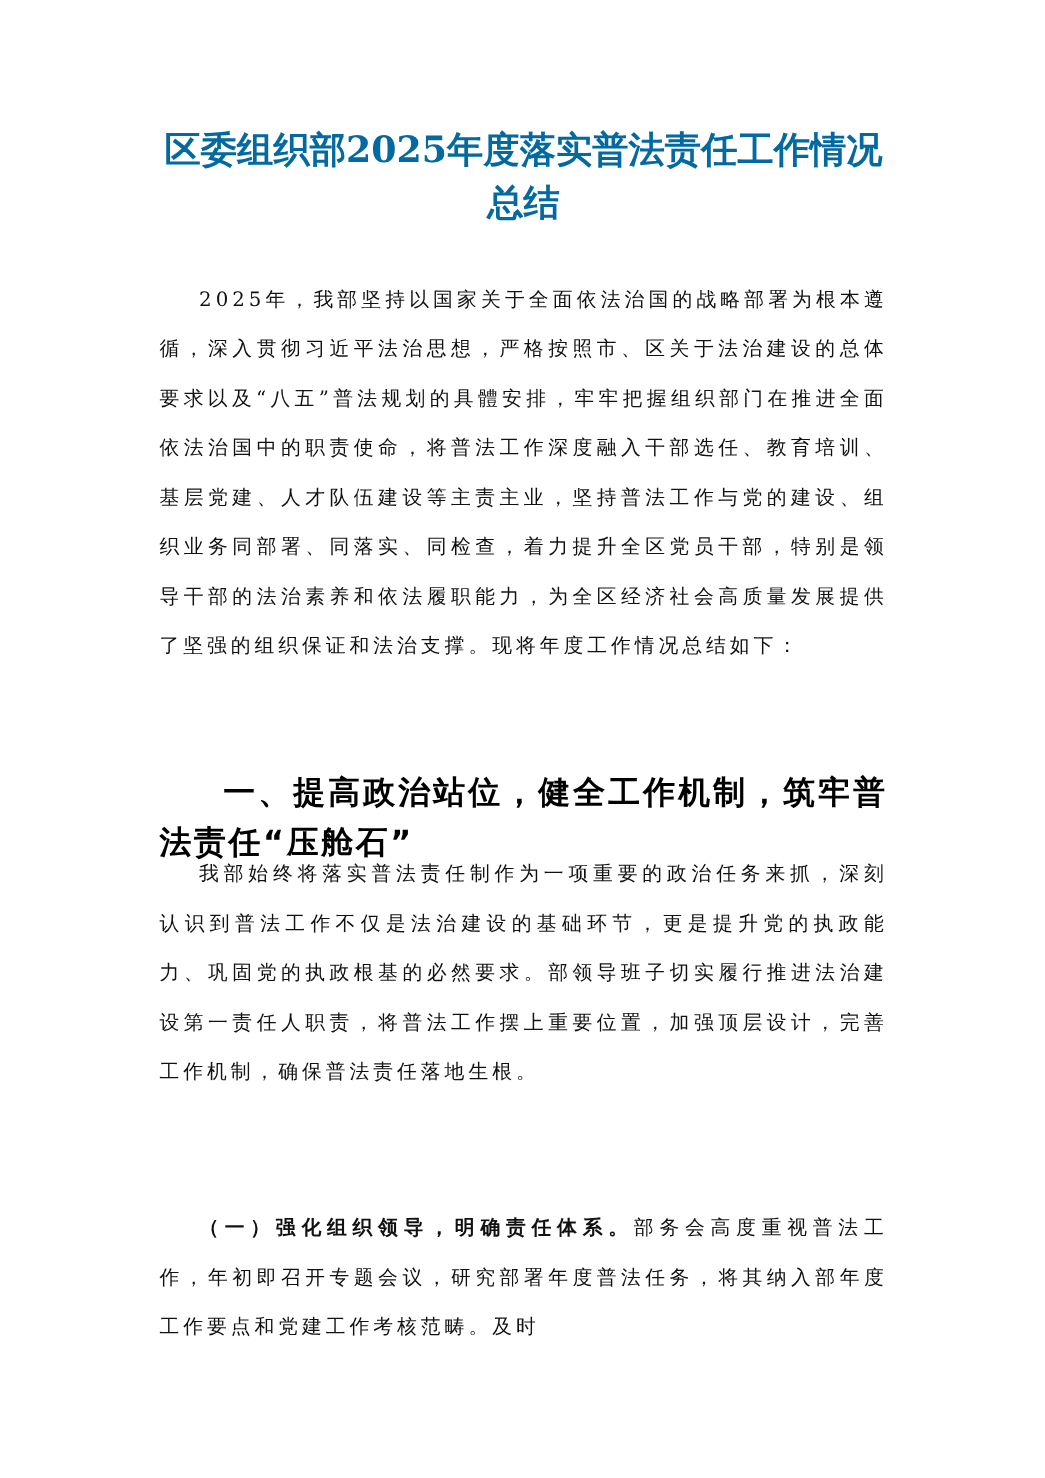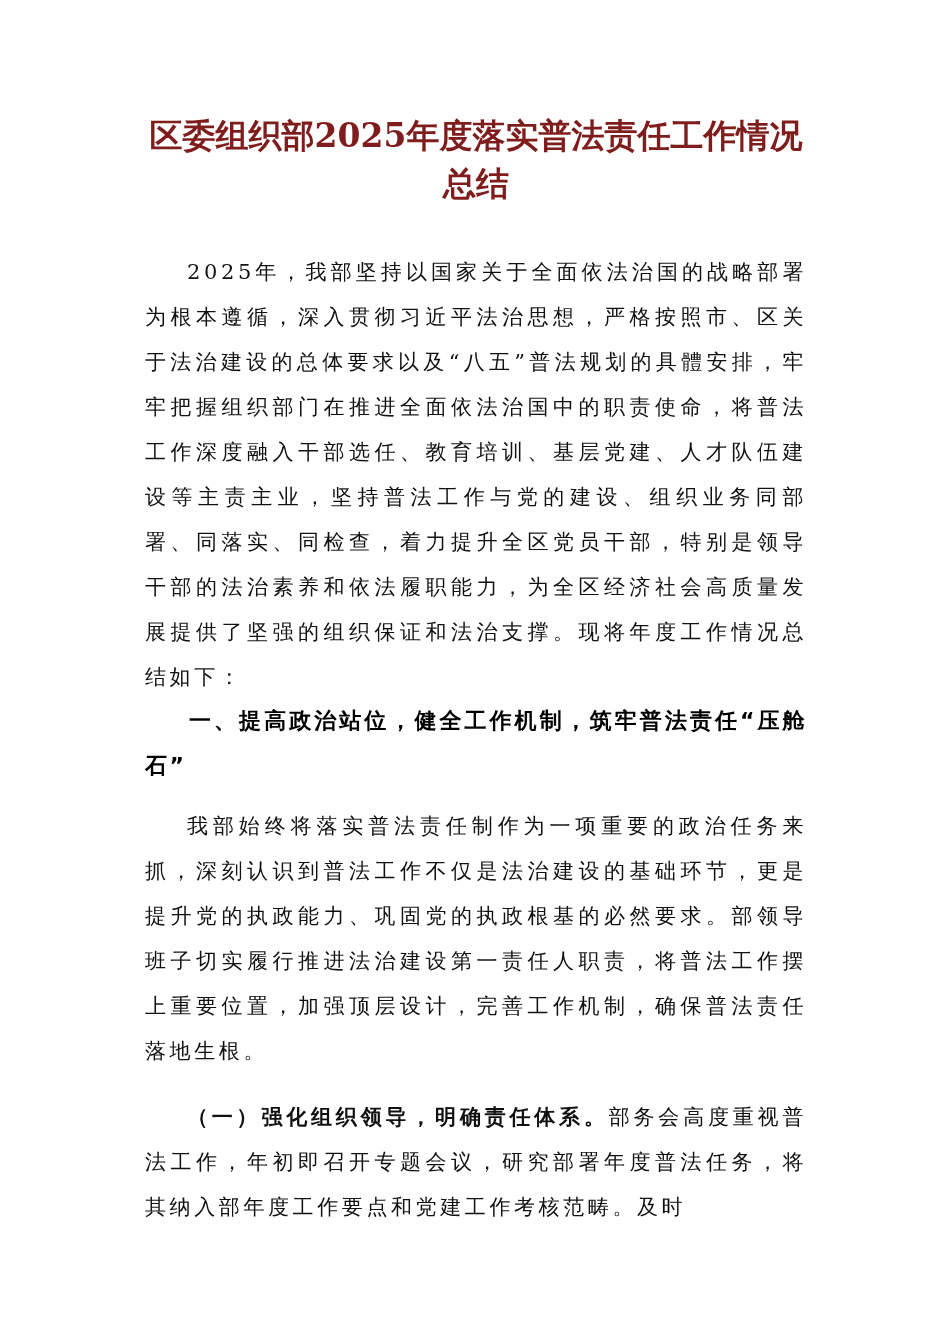--- a/index.html
+++ b/index.html
@@ -11,37 +11,37 @@
     .page {
       position: absolute; left: 145px; top: 0; width: 662px;
     }
     .title {
       position: absolute; left: 0; top: 112px; width: 662px;
       text-align: center;
       font-family: "DejaVu Serif", "Liberation Serif", serif;
       font-weight: bold;
       font-size: 33px; line-height: 48px;
       letter-spacing: 0px;
-      color: #7f1d1d;
+      color: #0369a1;
     }
     .body-block {
       position: absolute; left: 0; width: 662px;
-      font-size: 21px;
+      font-size: 18px;
       line-height: 45px;
       letter-spacing: 3.6px;
       text-align: justify;
       text-justify: inter-character;
       color: #111;
     }
     .body-block p { margin: 0; text-indent: 2em; }
     .heading1 {
       position: absolute; left: 0; width: 662px;
       font-family: "DejaVu Sans", "Liberation Sans", sans-serif;
       font-weight: bold;
-      font-size: 22px; line-height: 45px;
+      font-size: 29px; line-height: 45px;
       letter-spacing: 2.4px;
       text-indent: 2em;
       text-align: justify;
       color: #000;
       margin: 0;
     }
     .sub-head { font-weight: bold; }
   </style>
 </head>
 <body>
@@ -49,21 +49,21 @@
 <div class="page">
 
   <div class="title">区委组织部2025年度落实普法责任工作情况总结</div>
 
   <div class="body-block" style="top:250px;">
     <p>2025年，我部坚持以国家关于全面依法治国的战略部署为根本遵循，深入贯彻习近平法治思想，严格按照市、区关于法治建设的总体要求以及“八五”普法规划的具體安排，牢牢把握组织部门在推进全面依法治国中的职责使命，将普法工作深度融入干部选任、教育培训、基层党建、人才队伍建设等主责主业，坚持普法工作与党的建设、组织业务同部署、同落实、同检查，着力提升全区党员干部，特别是领导干部的法治素养和依法履职能力，为全区经济社会高质量发展提供了坚强的组织保证和法治支撑。现将年度工作情况总结如下：</p>
   </div>
 
   <div class="heading1" style="top:698px;">一、提高政治站位，健全工作机制，筑牢普法责任“压舱石”</div>
 
-  <div class="body-block" style="top:804px;">
+  <div class="body-block" style="top:772px;">
     <p>我部始终将落实普法责任制作为一项重要的政治任务来抓，深刻认识到普法工作不仅是法治建设的基础环节，更是提升党的执政能力、巩固党的执政根基的必然要求。部领导班子切实履行推进法治建设第一责任人职责，将普法工作摆上重要位置，加强顶层设计，完善工作机制，确保普法责任落地生根。</p>
   </div>
 
   <div class="body-block" style="top:1094px;">
     <p><span class="sub-head">（一）强化组织领导，明确责任体系。</span><span>部务会高度重视普法工作，年初即召开专题会议，研究部署年度普法任务，将其纳入部年度工作要点和党建工作考核范畴。及时</span></p>
   </div>
 
 </div>
 
 </body></html>

